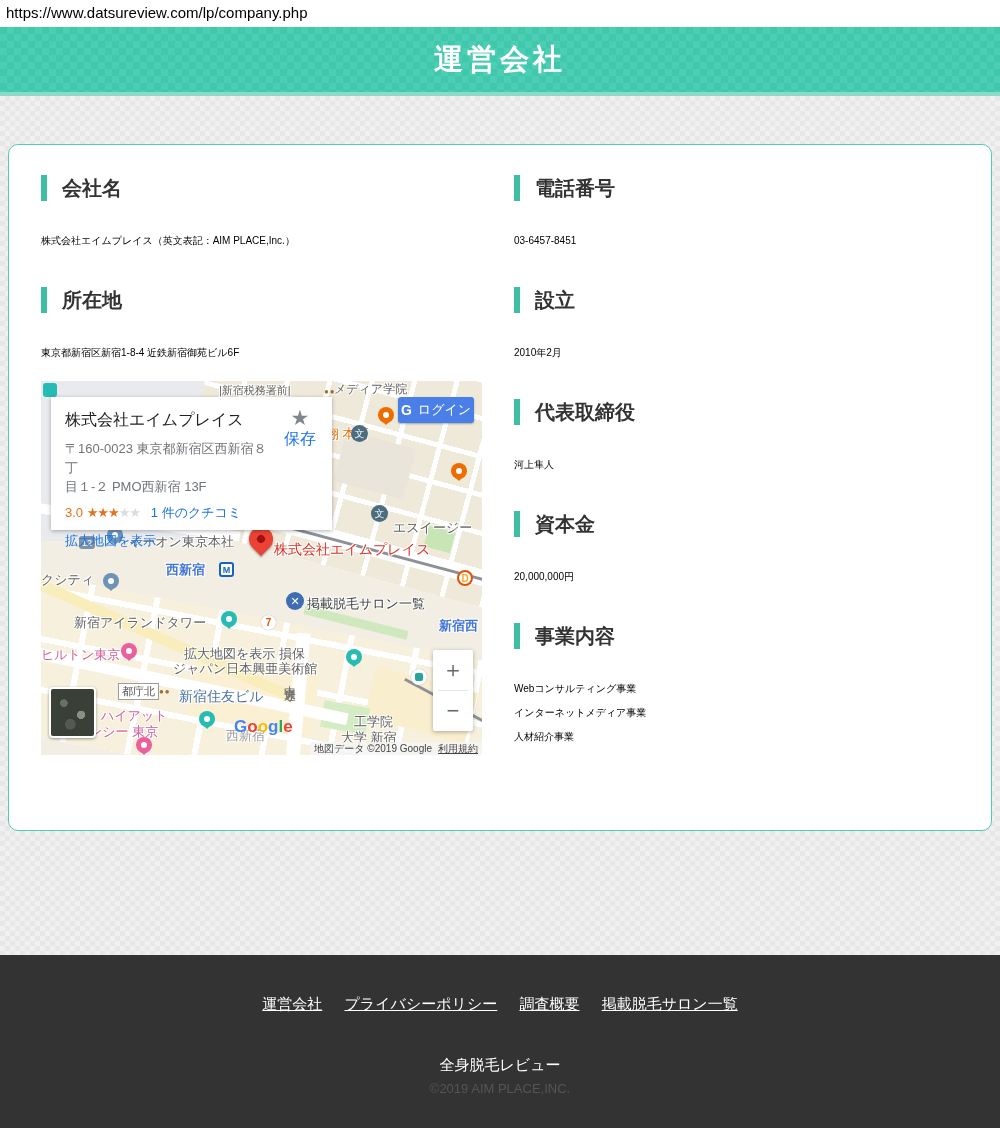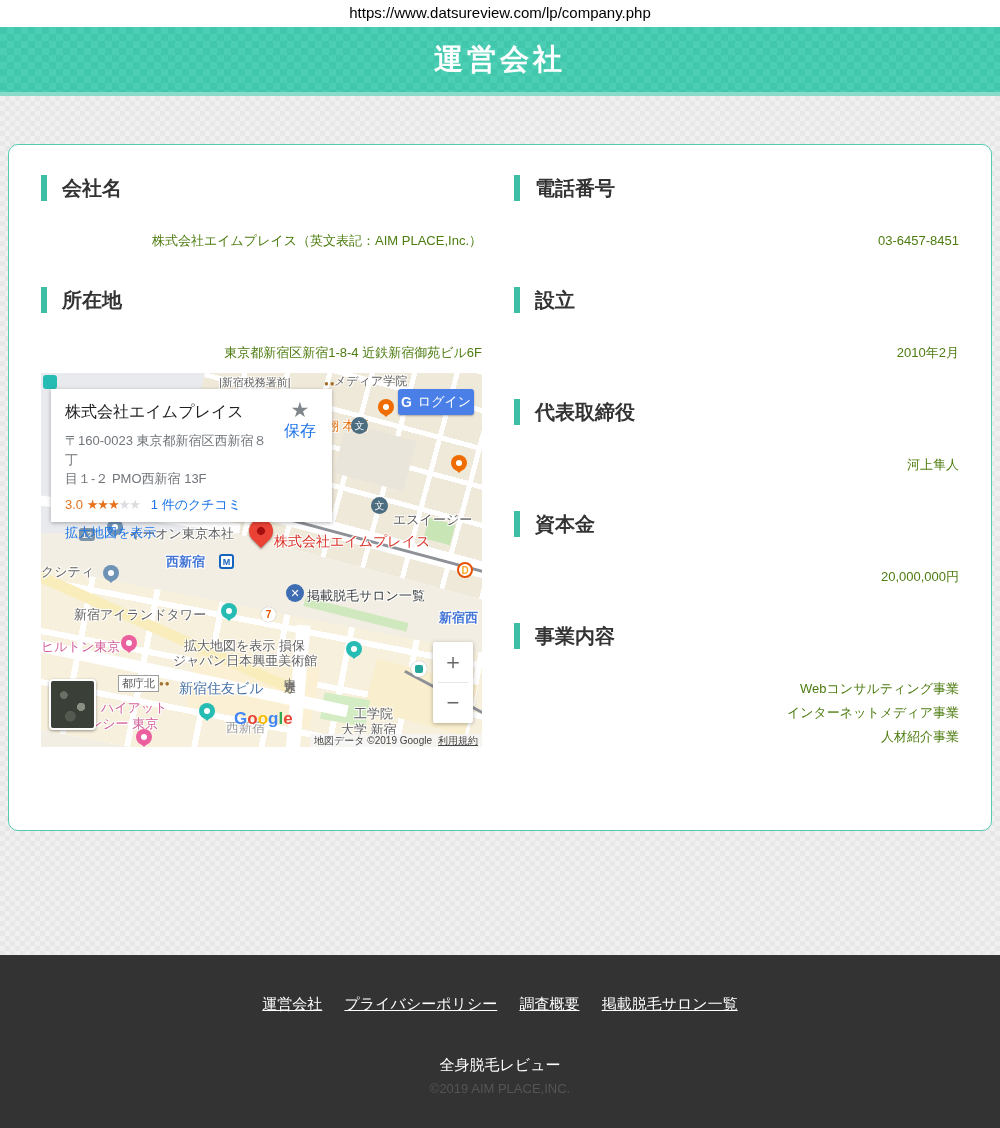--- a/index.html
+++ b/index.html
@@ -1,19 +1,19 @@
 <!DOCTYPE html>
 <html><head>
 <meta charset="utf-8">
 <style>
   * { margin:0; padding:0; box-sizing:border-box; }
   html,body { width:1000px; background:#fff; font-family:"Liberation Sans", sans-serif; color:#333; }
 
   
-  .url-bar { font-size:15px; color:#000; padding:4px 6px 6px; background:#fff;text-align:center; }
+  .url-bar { font-size:15px; color:#000; padding:4px 6px 6px; background:#fff; }
 
   
   .hero {
     height:69px; position:relative;
     background-color:#41c7ab;
     background-image:
       linear-gradient(45deg,#4bceb3 25%,transparent 25%,transparent 75%,#4bceb3 75%),
       linear-gradient(45deg,#4bceb3 25%,transparent 25%,transparent 75%,#4bceb3 75%);
     background-size:14px 14px; background-position:0 0,7px 7px;
     border-bottom:4px solid #8adcc9;
@@ -33,24 +33,24 @@
   .card {
     margin:0 8px; background:#fff; border:1px solid #55cab1; border-radius:10px;
     padding:30px 32px 40px; min-height:687px;
   }
   .cols { display:flex; gap:32px; }
   .col-left { width:441px; flex:0 0 441px; }
   .col-right { flex:1; }
 
   section { margin-bottom:34px; }
   .sec-h { font-size:20px; font-weight:bold; color:#333; border-left:6px solid #3ebfa5; padding-left:15px; line-height:26px; margin-bottom:28px; }
-  .sec-t { font-size:13px; line-height:24px; color:#4d7c0f;text-align:right; }
-
-  
-  .map { position:relative; width:441px; height:374px; margin-top:8px; overflow:hidden; background:#f2eee3; font-size:13px;padding-left:9px; }
+  .sec-t { font-size:10px; line-height:24px; color:#000000; }
+
+  
+  .map { position:relative; width:441px; height:374px; margin-top:16px; overflow:hidden; background:#f2eee3; font-size:13px;padding-left:9px; }
   .map .abs { position:absolute; }
   .halo { text-shadow:1px 1px 0 #fff,-1px -1px 0 #fff,1px -1px 0 #fff,-1px 1px 0 #fff; white-space:nowrap; }
   .lbl-gray { color:#616161; }
   .lbl-dark { color:#3c4043; }
   .lbl-blue { color:#4274d6; }
   .lbl-steel { color:#4a74a8; }
   .lbl-pink { color:#d4619d; }
   .lbl-orange { color:#e8710a; }
   .lbl-red { color:#d93025; }
 

